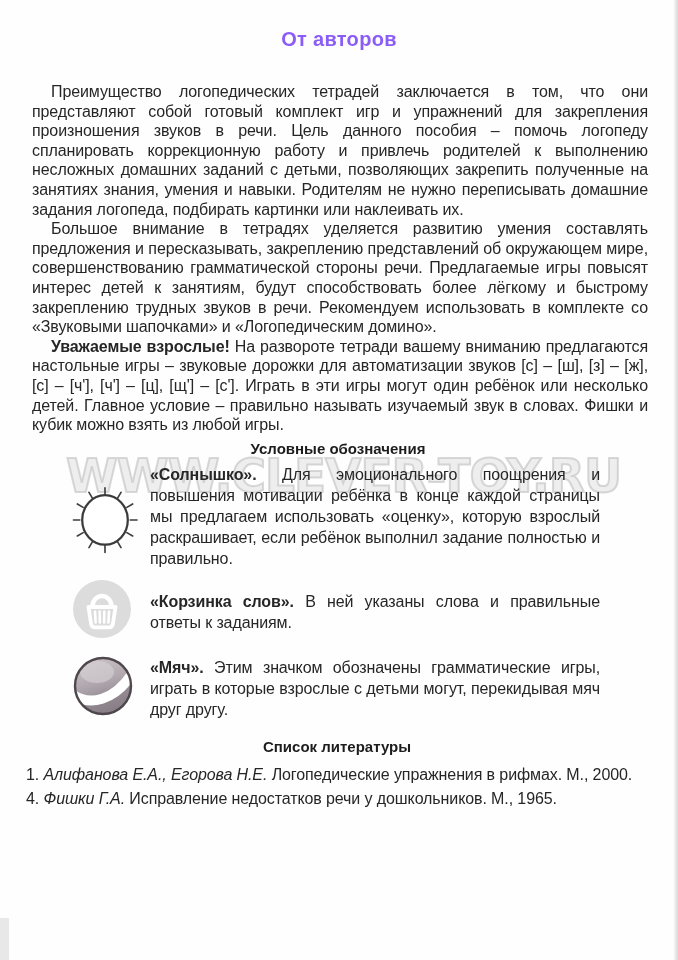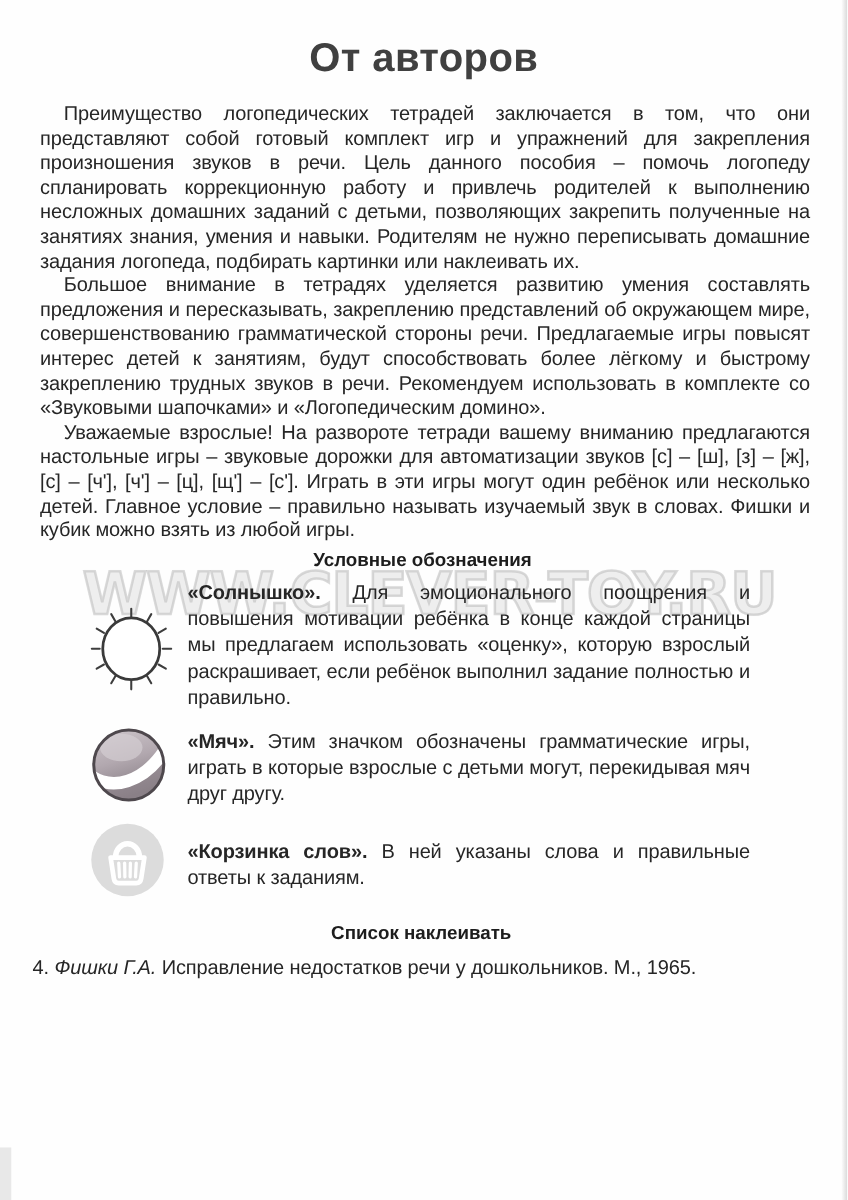--- a/index.html
+++ b/index.html
@@ -7,29 +7,29 @@
     position:relative;width:678px;height:960px;overflow:hidden;
     background:#fefefe;color:#262626;
     font-family:"Liberation Sans","DejaVu Sans",sans-serif;
   }
   .edge-right{position:absolute;top:0;right:0;width:5px;height:100%;
     background:linear-gradient(to left,#d8d8d8,rgba(255,255,255,0));}
   .smudge-bl{position:absolute;left:0;bottom:0;width:9px;height:42px;background:#d6d6d6;opacity:.55;}
 
   .page-title{
     position:absolute;top:28px;left:0;width:100%;text-align:center;margin:0;
-    font-size:32px;font-weight:700;color:#404040;letter-spacing:.3px;
+    font-size:20px;font-weight:700;color:#8b5cf6;letter-spacing:.3px;
   }
 
   .intro{position:absolute;top:82px;left:32px;right:30px;z-index:2;}
   .intro p{
     margin:0;font-size:16px;line-height:19.6px;text-align:justify;
     text-indent:19px;letter-spacing:-0.1px;
   }
-  .intro b{font-weight:400;margin-top:40px;}
+  .intro b{font-weight:700;margin-top:40px;}
 
   .legend{position:absolute;top:440px;left:28px;right:30px;z-index:2;}
   .section-heading{
     margin:0 0 7px 0;text-align:center;font-size:15px;font-weight:700;color:#1d1d1d;
   }
   .legend-row{display:flex;align-items:center;margin:0 0 12px 44px;}
   .legend-icon{flex:0 0 62px;width:62px;margin-right:16px;}
   .legend-icon.sun{margin-top:8px;}
   .legend-icon.basket{margin-top:-2px;}
   .legend-text{
@@ -91,20 +91,37 @@
             <line x1="47" y1="60.5" x2="50.5" y2="66.5"></line>
             <line x1="56.5" y1="51" x2="62.5" y2="54.5"></line>
           </g>
           <ellipse cx="34" cy="38" rx="23.5" ry="25.5" fill="#ffffff" stroke="#3a3a3a" stroke-width="2.3"></ellipse>
         </svg>
       </span>
       <p class="legend-text"><b>«Солнышко».</b> <span>Для эмоционального поощрения и повышения мотивации ребёнка в конце каждой страницы мы предлагаем использовать «оценку», которую взрослый раскрашивает, если ребёнок выполнил задание полностью и правильно.</span></p>
     </div>
 
     <div class="legend-row">
+      <span class="legend-icon basket">
+        <svg width="60" height="60" viewBox="0 0 60 60">
+          <circle cx="30" cy="30" r="29" fill="#dcdcdc"></circle>
+          <path d="M20.5 27.5 a9.5 10.5 0 0 1 19 0" stroke="#ffffff" stroke-width="4.4" fill="none" stroke-linecap="round"></path>
+          <path d="M16.5 28 h27 l-2.6 17 q-0.5 3.4 -3.9 3.4 h-14 q-3.4 0 -3.9 -3.4 Z" fill="none" stroke="#ffffff" stroke-width="3.8" stroke-linejoin="round"></path>
+          <g stroke="#ffffff" stroke-width="2.6" stroke-linecap="round">
+            <line x1="23" y1="32.5" x2="23.6" y2="43.5"></line>
+            <line x1="27.7" y1="32.5" x2="27.9" y2="43.5"></line>
+            <line x1="32.3" y1="32.5" x2="32.1" y2="43.5"></line>
+            <line x1="37" y1="32.5" x2="36.4" y2="43.5"></line>
+          </g>
+        </svg>
+      </span>
+      <p class="legend-text"><b>«Корзинка слов».</b> <span>В ней указаны слова и правильные ответы к заданиям.</span></p>
+    </div>
+
+    <div class="legend-row">
       <span class="legend-icon ball">
         <svg width="62" height="62" viewBox="0 0 62 62">
           <defs>
             <clipPath id="ballClip">
                 <circle cx="31" cy="31" r="28"></circle>
               </clipPath>
             <linearGradient id="ballGrad" x1="0" y1="0" x2="0.3" y2="1">
               <stop offset="0" stop-color="#cfc8cd"></stop>
               <stop offset="0.5" stop-color="#b2a8af"></stop>
               <stop offset="1" stop-color="#847b82"></stop>
@@ -114,41 +131,25 @@
           <g clip-path="url(#ballClip)">
             <path d="M0 45 C 18 56 44 50 62 24 L62 62 L0 62 Z" fill="#8f858c" opacity="0.55"></path>
             <path d="M1 40 C 18 51 42 46 60 19" stroke="#ffffff" stroke-width="10" fill="none"></path>
             <ellipse cx="25" cy="17" rx="17" ry="11" fill="#d6d0d4" opacity="0.65"></ellipse>
           </g>
           <circle cx="31" cy="31" r="28" fill="none" stroke="#4e484d" stroke-width="2.4"></circle>
         </svg>
       </span>
       <p class="legend-text"><b>«Мяч».</b> <span>Этим значком обозначены грамматические игры, играть в которые взрослые с детьми могут, перекидывая мяч друг другу.</span></p>
     </div>
-
-    <div class="legend-row">
-      <span class="legend-icon basket">
-        <svg width="60" height="60" viewBox="0 0 60 60">
-          <circle cx="30" cy="30" r="29" fill="#dcdcdc"></circle>
-          <path d="M20.5 27.5 a9.5 10.5 0 0 1 19 0" stroke="#ffffff" stroke-width="4.4" fill="none" stroke-linecap="round"></path>
-          <path d="M16.5 28 h27 l-2.6 17 q-0.5 3.4 -3.9 3.4 h-14 q-3.4 0 -3.9 -3.4 Z" fill="none" stroke="#ffffff" stroke-width="3.8" stroke-linejoin="round"></path>
-          <g stroke="#ffffff" stroke-width="2.6" stroke-linecap="round">
-            <line x1="23" y1="32.5" x2="23.6" y2="43.5"></line>
-            <line x1="27.7" y1="32.5" x2="27.9" y2="43.5"></line>
-            <line x1="32.3" y1="32.5" x2="32.1" y2="43.5"></line>
-            <line x1="37" y1="32.5" x2="36.4" y2="43.5"></line>
-          </g>
-        </svg>
-      </span>
-      <p class="legend-text"><b>«Корзинка слов».</b> <span>В ней указаны слова и правильные ответы к заданиям.</span></p>
-    </div>
   </section>
 
   <section class="references">
-    <h2 class="section-heading">Список наклеивать</h2>
+    <h2 class="section-heading">Список литературы</h2>
     <ol class="ref-list">
+      <li><span>1.</span> <i>Алифанова Е.А., Егорова Н.Е.</i> <span>Логопедические упражнения в рифмах. М., 2000.</span></li>
       <li><span>4.</span> <i>Фишки Г.А.</i> <span>Исправление недостатков речи у дошкольников. М., 1965.</span></li>
     </ol>
   </section>
 
   <div class="edge-right"></div>
   <div class="smudge-bl"></div>
 </div>
 
 </body></html>

